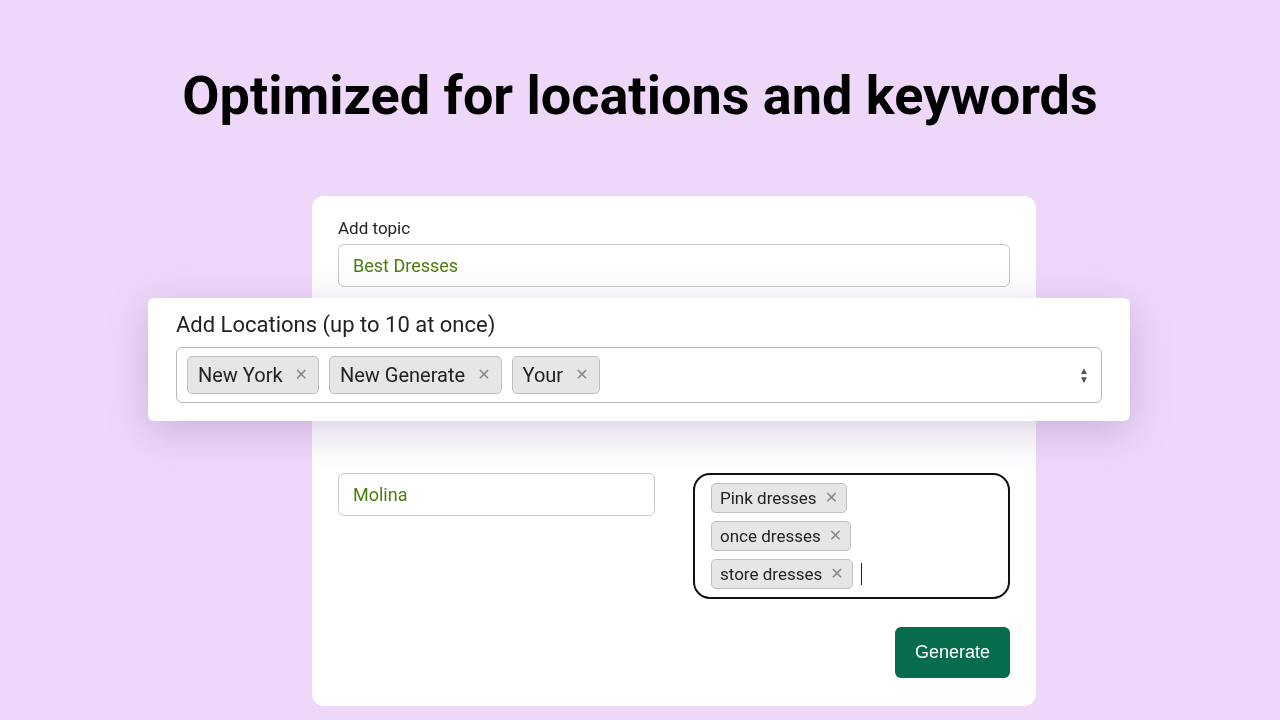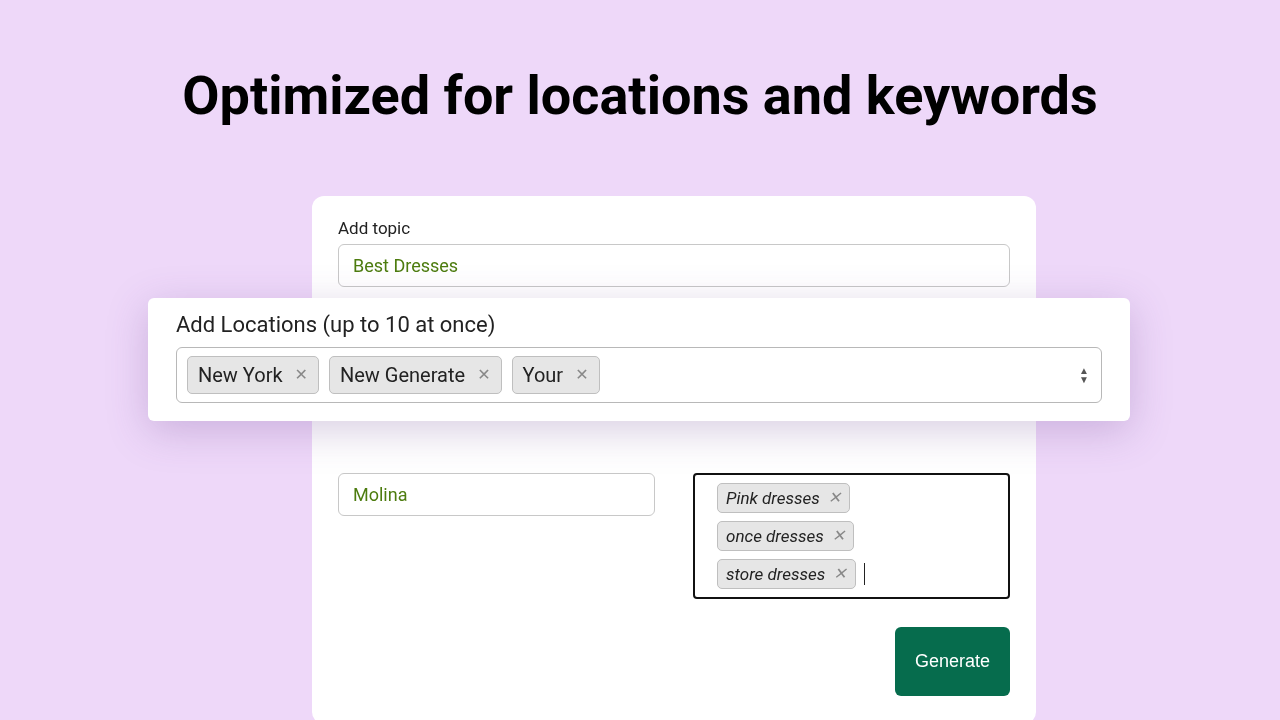--- a/index.html
+++ b/index.html
@@ -53,28 +53,27 @@
       display: flex;
       gap: 38px;
       margin-bottom: 28px;
       align-items: flex-start;
     }
     .col {
       flex: 1;
     }
     .keywords-box {
       border: 2px solid #111111;
-      border-radius: 4px;
-      padding: 8px 22px;
+      border-radius: 17px;
+      padding: 8px 16px;
       display: flex;
       flex-wrap: wrap;
       gap: 8px;
       align-items: center;
       min-height: 80px;
-      font-style: italic;
     }
     .tag {
       display: inline-flex;
       align-items: center;
       background: #e6e6e6;
       border: 1px solid #bfbfbf;
       border-radius: 5px;
       padding: 4px 8px;
       font-size: 17px;
       color: #222222;
@@ -94,21 +93,21 @@
     }
     .generate-row {
       display: flex;
       justify-content: flex-end;
     }
     .generate-btn {
       background: #066c4d;
       color: #ffffff;
       border: none;
       border-radius: 6px;
-      padding: 24px 20px;
+      padding: 15px 20px;
       font-size: 18px;
       cursor: pointer;
       margin-left: 24px;
     }
     
     .locations-panel {
       position: absolute;
       left: 148px;
       top: 298px;
       width: 982px;

